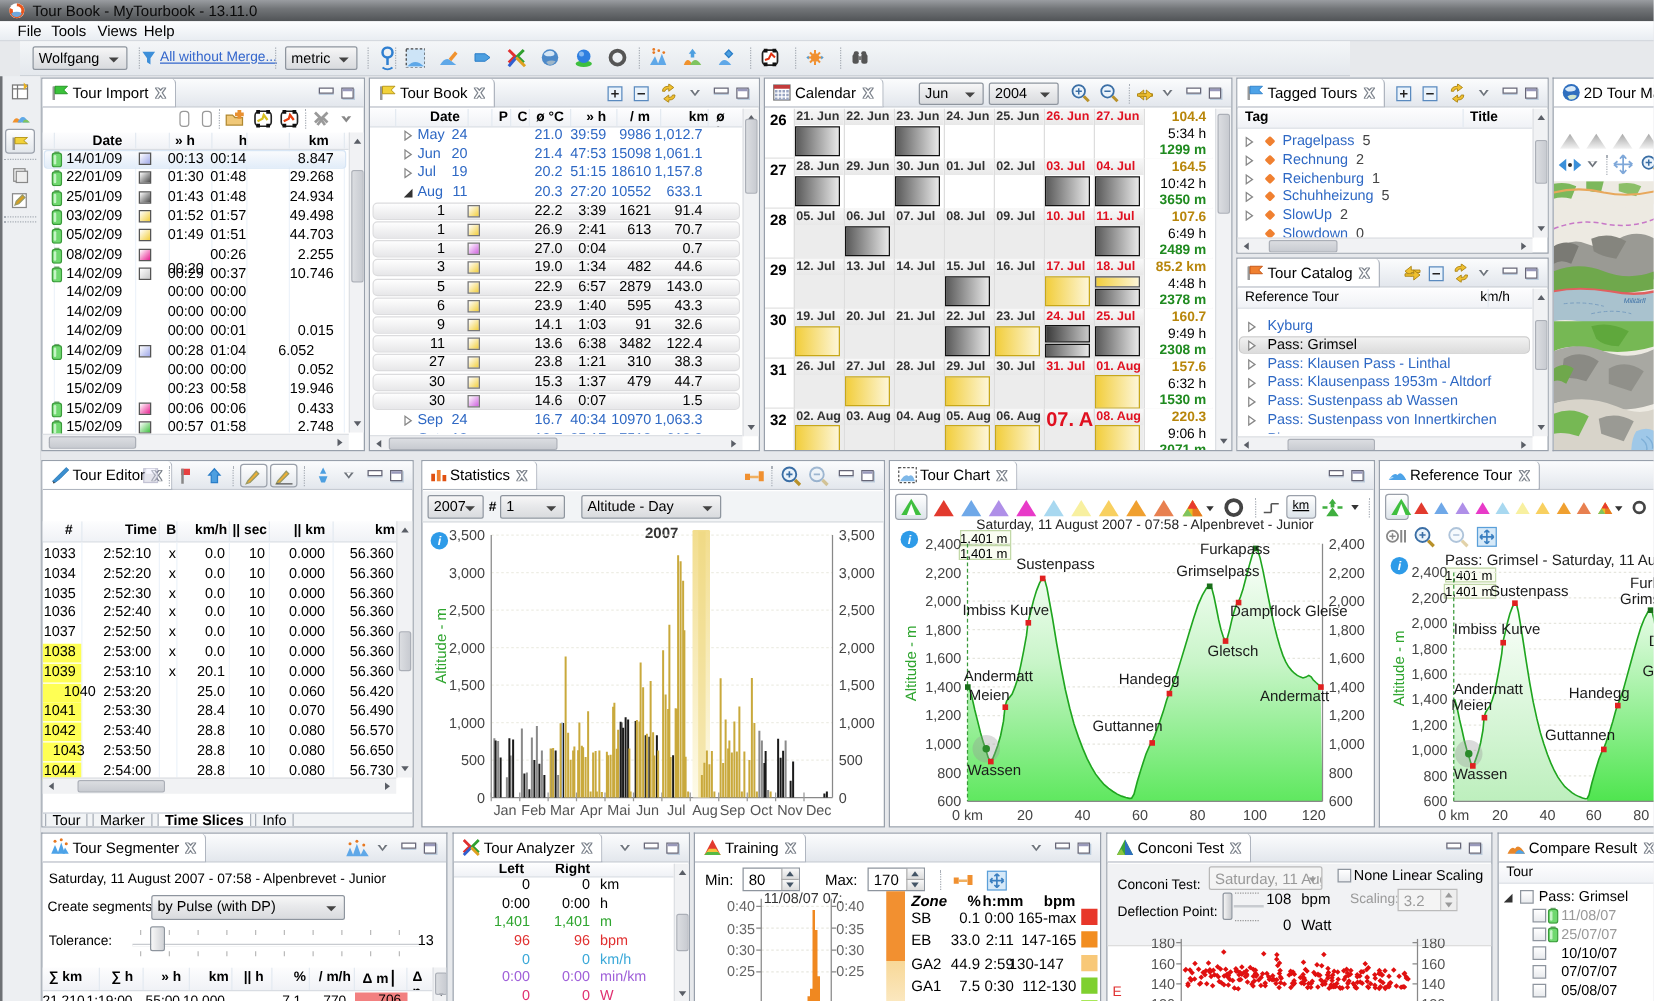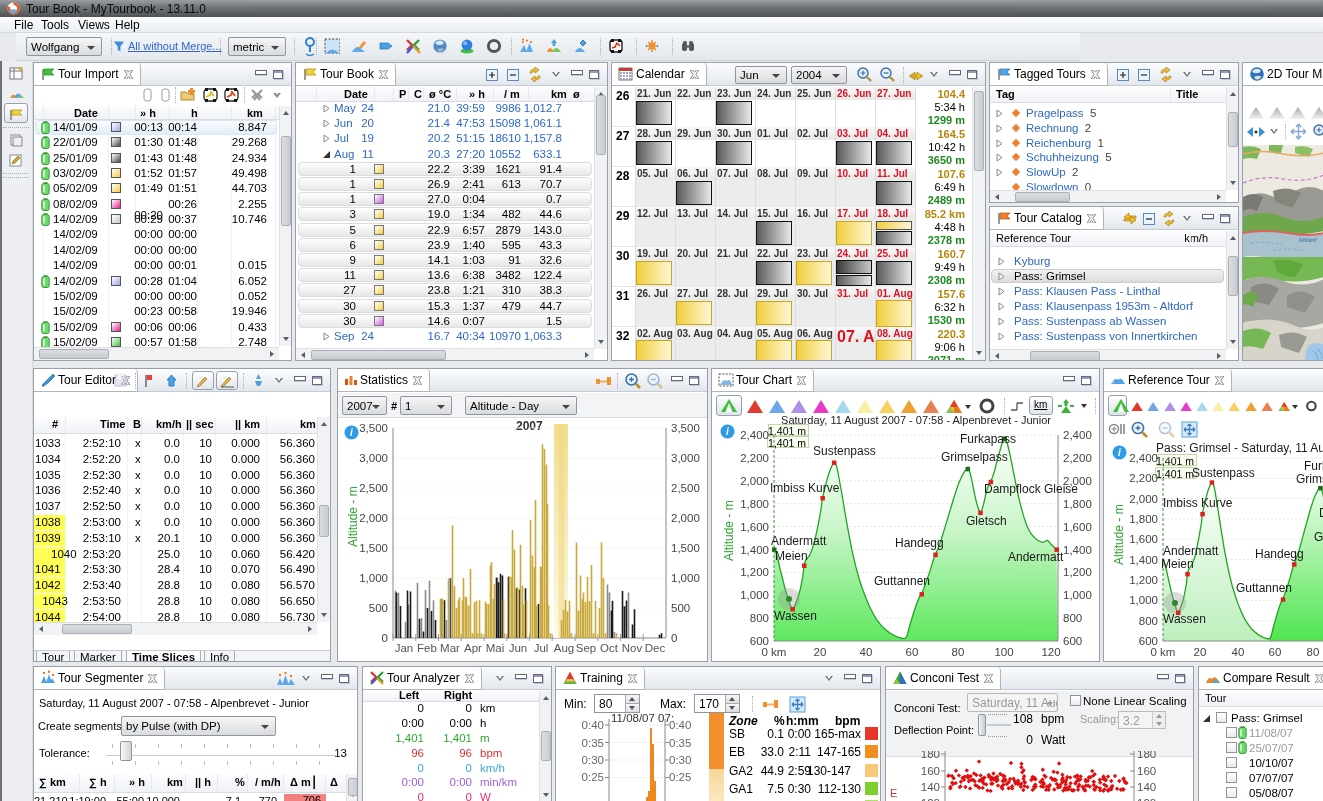--- a/index.html
+++ b/index.html
@@ -348,21 +348,21 @@
       <div class="row" style="top:211px">
         <svg style="position:absolute;left:7px;top:1px" width="9" height="13" viewBox="0 0 9 13">
           <rect x="2.5" y="0" width="4" height="2" fill="#7A7"></rect>
           <rect x="0.8" y="1.5" width="7.4" height="11" rx="2" fill="#6FD86F" stroke="#3A9A3A"></rect>
           <rect x="2" y="3" width="2" height="7.5" rx="1" fill="#C6F4C6"></rect>
         </svg>
         <span style="left:19px;top:1px">14/02/09</span>
         <span style="left:77px;top:2px;width:10px;height:10px;background:linear-gradient(135deg,#fff,#9FA8E8);border:1px solid #555"></span>
         <span class="r" style="left:89px;width:40px;top:1px;text-align:right">00:28</span>
         <span class="r" style="left:123px;width:40px;top:1px;text-align:right">01:04</span>
-        <span class="r" style="left:173px;width:60px;top:1px;text-align:right">6.052</span>
+        <span class="r" style="left:173px;width:60px;top:1px;text-align:center">6.052</span>
       </div>
       <div class="row" style="top:226px">
         <span style="left:19px;top:1px">15/02/09</span>
         <span class="r" style="left:89px;width:40px;top:1px;text-align:right">00:00</span>
         <span class="r" style="left:123px;width:40px;top:1px;text-align:right">00:00</span>
         <span class="r" style="left:173px;width:60px;top:1px;text-align:right">0.052</span>
       </div>
       <div class="row" style="top:241px">
         <span style="left:19px;top:1px">15/02/09</span>
         <span class="r" style="left:89px;width:40px;top:1px;text-align:right">00:23</span>

